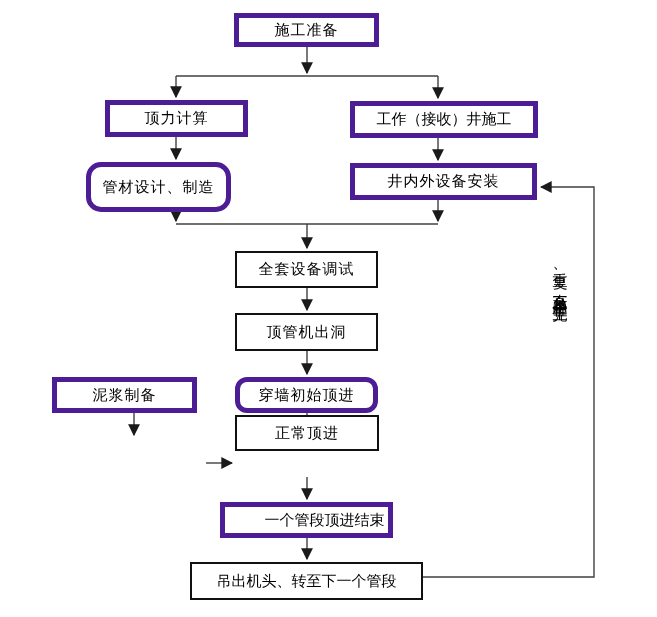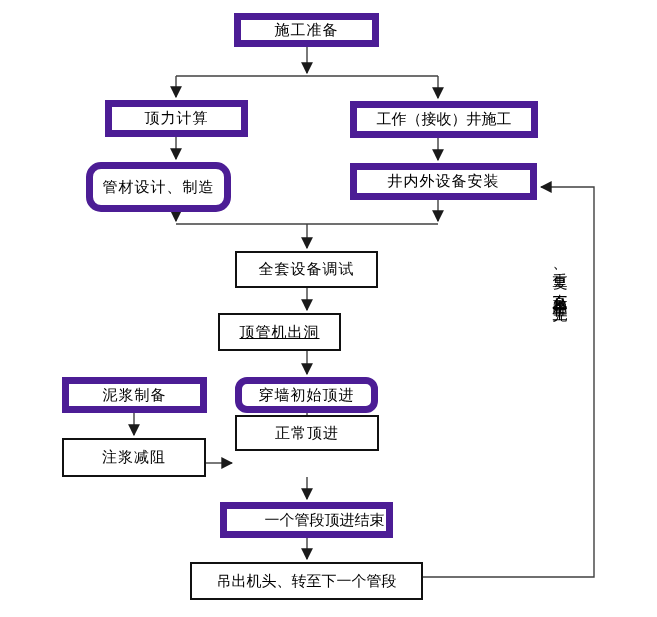--- a/index.html
+++ b/index.html
@@ -9,37 +9,37 @@
     background:#ffffff;
     font-family:"DejaVu Sans","Liberation Sans",sans-serif;
     color:#000000;
     overflow:hidden;
   }
   #connector-layer{position:absolute;left:0;top:0;width:657px;height:617px;}
   .node{
     position:absolute;
     display:flex;align-items:center;justify-content:center;
     background:#ffffff;
-    border:7px solid #4c1d95;
+    border:5px solid #4c1d95;
     font-size:15px;
     letter-spacing:1px;
     white-space:nowrap;
     box-sizing:border-box;
     text-align:center;
   }
   .thick{border-width:2px;border-color:#111111;text-align:center;}
   #n-prep         {left:234px;top:13px; width:145px;height:34px;}
   #n-force        {left:105px;top:100px;width:143px;height:37px;}
   #n-pipedesign   {left:86px;top:162px;width:145px;height:50px;border-radius:15px;}
   #n-shaft        {left:350px;top:101px;width:188px;height:37px;letter-spacing:0;}
   #n-equip        {left:350px;top:163px;width:187px;height:37px;}
   #n-debug        {left:235px;top:251px;width:143px;height:37px;}
-  #n-machineout   {left:218px;top:313px;width:123px;height:38px;text-decoration:underline;}
+  #n-machineout   {left:235px;top:313px;width:143px;height:38px;}
   #n-initial      {left:235px;top:377px;width:143px;height:36px;border-radius:12px;}
-  #n-mud          {left:62px; top:377px;width:145px;height:36px;}
+  #n-mud          {left:52px; top:377px;width:145px;height:36px;}
   #n-grout        {left:62px; top:438px;width:144px;height:39px;}
   #n-normal       {left:235px;top:415px;width:144px;height:36px;}
   #n-sectionend   {left:220px;top:502px;width:173px;height:36px;letter-spacing:0;padding-left:36px;}
   #n-liftout      {left:190px;top:562px;width:233px;height:38px;letter-spacing:0;}
   #loop-label{
     position:absolute;left:544px;top:261px;width:32px;height:200px;
     writing-mode:vertical-rl;text-orientation:upright;
     font-size:15px;letter-spacing:2px;line-height:32px;
     text-align:left;
   }
@@ -85,20 +85,19 @@
 
   <div class="node" id="n-prep">施工准备</div>
   <div class="node" id="n-force">顶力计算</div>
   <div class="node" id="n-pipedesign">管材设计、制造</div>
   <div class="node" id="n-shaft">工作（接收）井施工</div>
   <div class="node" id="n-equip">井内外设备安装</div>
   <div class="node thick" id="n-debug">全套设备调试</div>
   <div class="node thick" id="n-machineout">顶管机出洞</div>
   <div class="node" id="n-initial">穿墙初始顶进</div>
   <div class="node" id="n-mud">泥浆制备</div>
-  <div class="node thick" id="n-grout">注浆减阻</div>
   <div class="node thick" id="n-normal">正常顶进</div>
   <div class="node" id="n-sectionend">一个管段顶进结束</div>
   <div class="node thick" id="n-liftout">吊出机头、转至下一个管段</div>
 
   <div id="loop-label">重复、直至整个工程完工</div>
 
 </div>
 
 </body></html>

